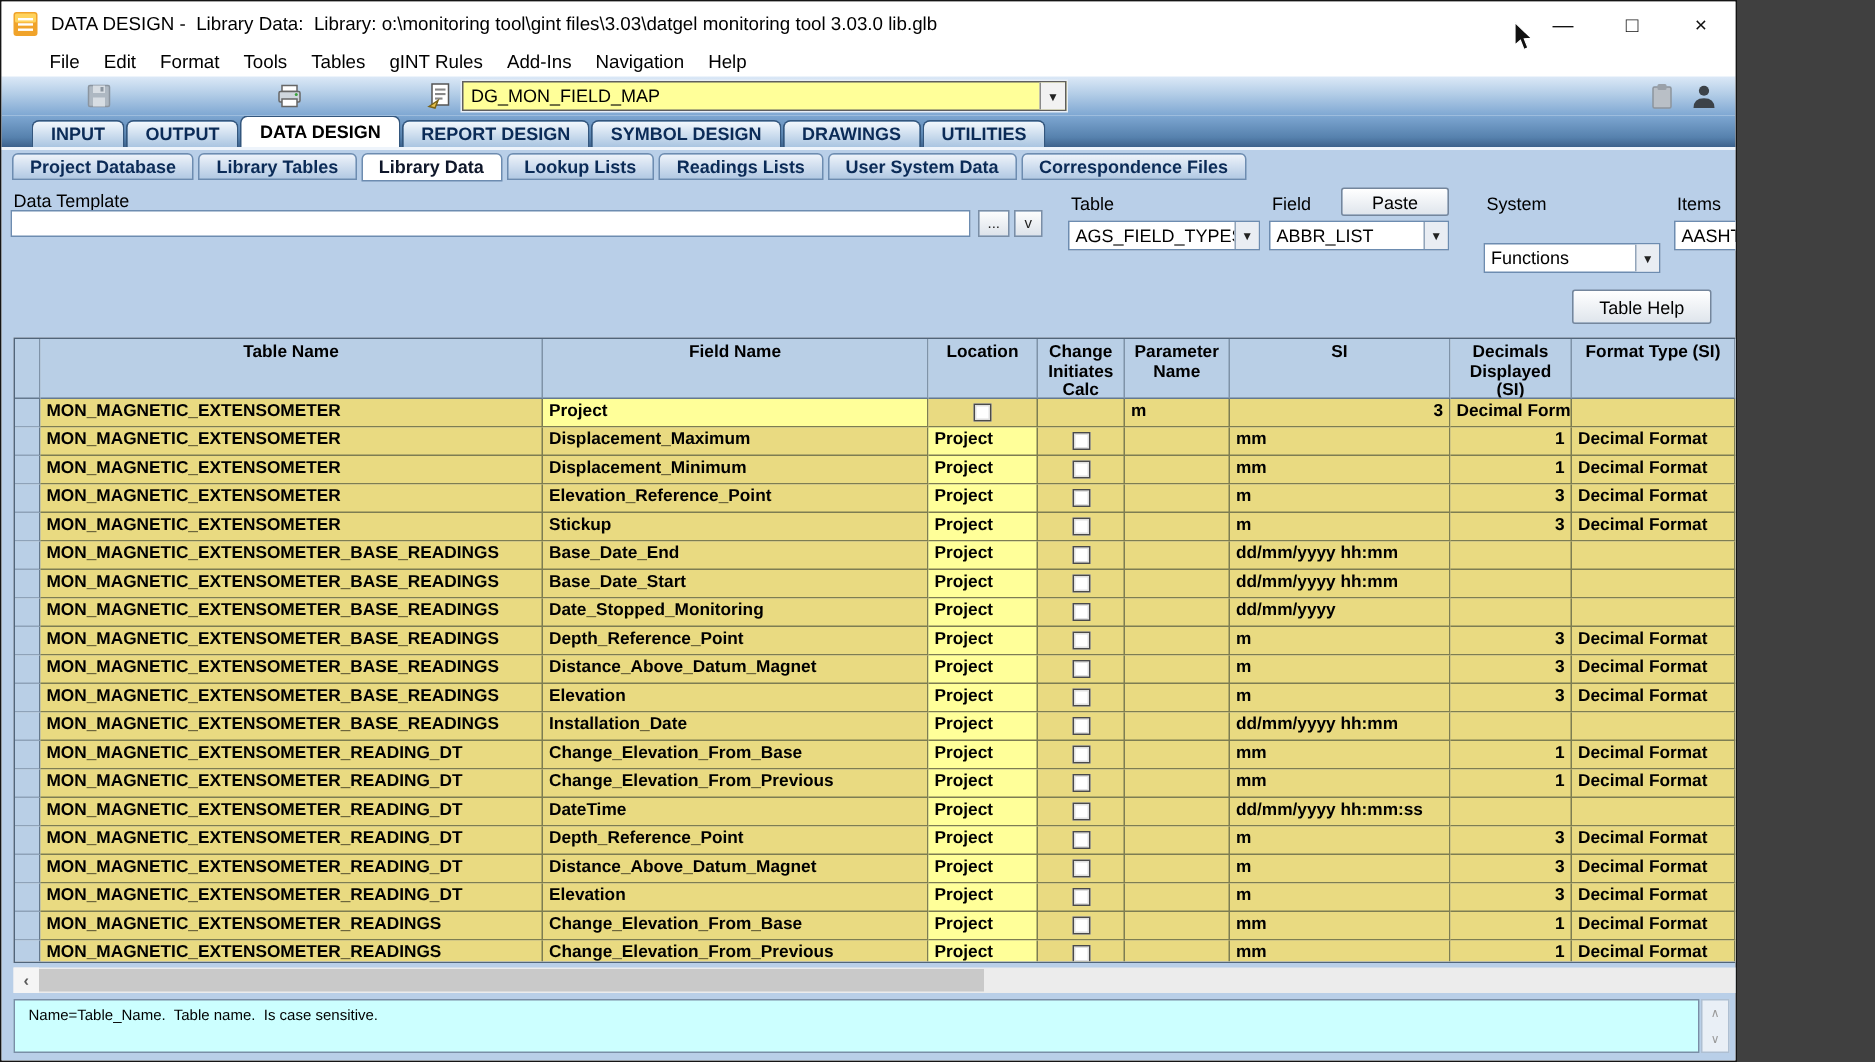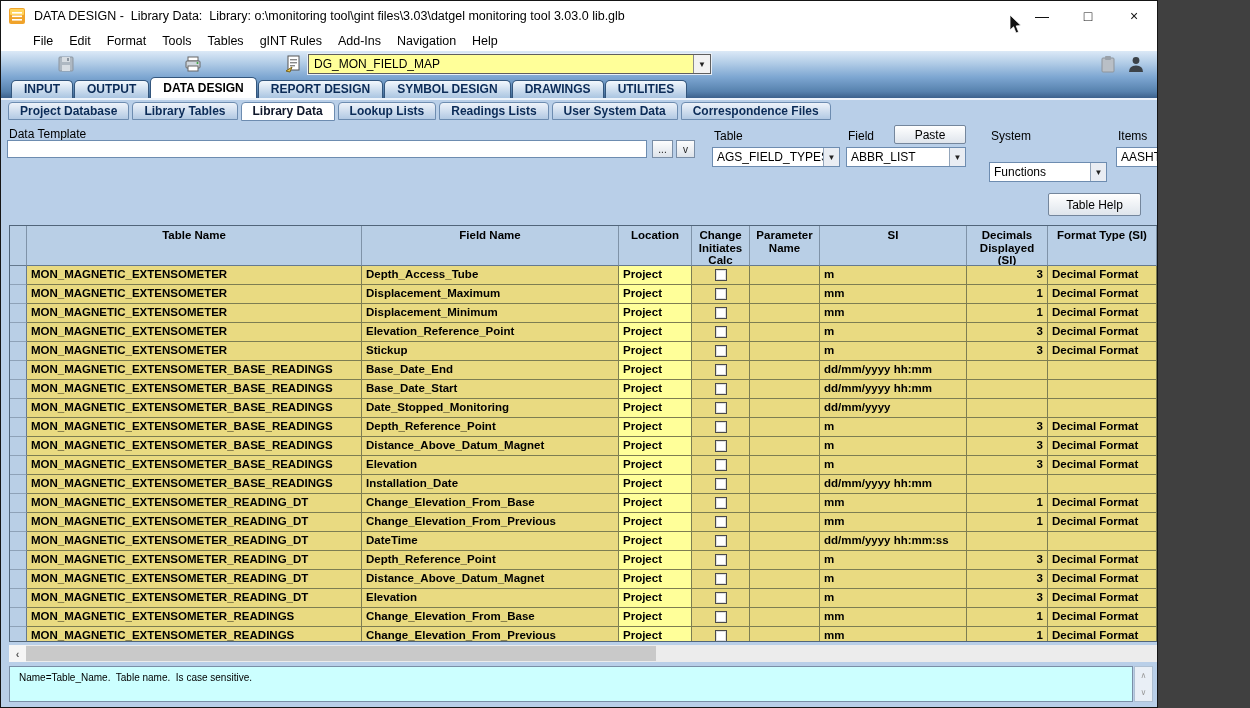--- a/index.html
+++ b/index.html
@@ -19,21 +19,21 @@
   .toolbar{position:absolute;top:50px;left:0;right:0;height:26px;
            background:linear-gradient(180deg,#dce9f7 0%,#b3cde7 45%,#7ea7d2 100%);}
   .tb-icon{position:absolute;top:4px;width:18px;height:18px;}
   .combo{position:absolute;left:307px;top:3px;width:403px;height:20px;border:1px solid #5f5f5f;background:var(--combo);
          display:flex;box-shadow:0 0 0 1px #e8eef6;}
   .combo-text{flex:1;font-size:12px;line-height:18px;padding:0 5px;white-space:nowrap;overflow:hidden;}
   .combo-arrow{width:17px;background:#f2f2f2;border-left:1px solid #8a8a8a;display:flex;align-items:center;justify-content:center;font-size:8px;color:#222;}
   
   .maintabs{position:absolute;top:76px;left:0;right:0;height:21px;
             background:linear-gradient(180deg,#7ea7d2 0%,#5681ad 70%,#3c618c 100%);
-            display:flex;align-items:flex-end;padding-left:10px;}
+            display:flex;align-items:flex-end;padding-left:20px;}
   .main-tab{height:18px;line-height:17px;padding:0 12px;margin-right:1px;
             background:linear-gradient(#f3f8fd,#aac5e1);border:1px solid #33567d;border-bottom:none;
             border-radius:5px 5px 0 0;font-weight:bold;font-size:12px;color:#0b2b57;}
   .main-tab.active{background:#fff;height:21px;line-height:20px;color:#000;}
   
   .content{position:absolute;top:97px;left:0;right:0;bottom:0;background:#b9cfe8;border-top:2px solid #eef4fb;}
   .subtabs{position:absolute;top:2px;left:7px;display:flex;}
   .sub-tab{height:18px;line-height:17px;padding:0 11px;margin-right:3px;
            background:linear-gradient(#eef3fa,#b2c9e3);border:1px solid #6d8cb0;border-radius:4px 4px 0 0;
            font-weight:bold;font-size:12px;color:#0b2b57;}
@@ -227,21 +227,20 @@
 (SI)</div>
             <div class="h-cell">Format Type (SI)</div>
             <div class="h-cell">Round To
 Nearest
 (SI)</div>
           </div>
         <div class="grid-body" id="grid-body">
             <div class="g-row">
               <div class="g-cell c-sel"></div>
               <div class="g-cell">MON_MAGNETIC_EXTENSOMETER</div>
-              <div class="g-cell">Depth_Access_Tube</div>
               <div class="g-cell c-loc">Project</div>
               <div class="g-cell c-calc">
                 <div class="checkbox"></div>
               </div>
               <div class="g-cell"></div>
               <div class="g-cell">m</div>
               <div class="g-cell c-dec">3</div>
               <div class="g-cell">Decimal Format</div>
               <div class="g-cell"></div>
             </div>

